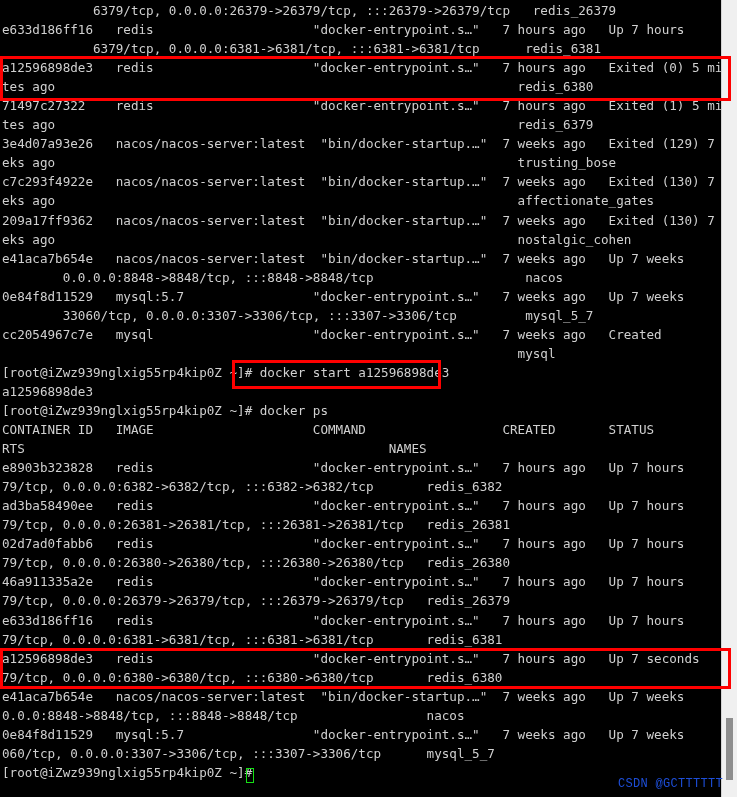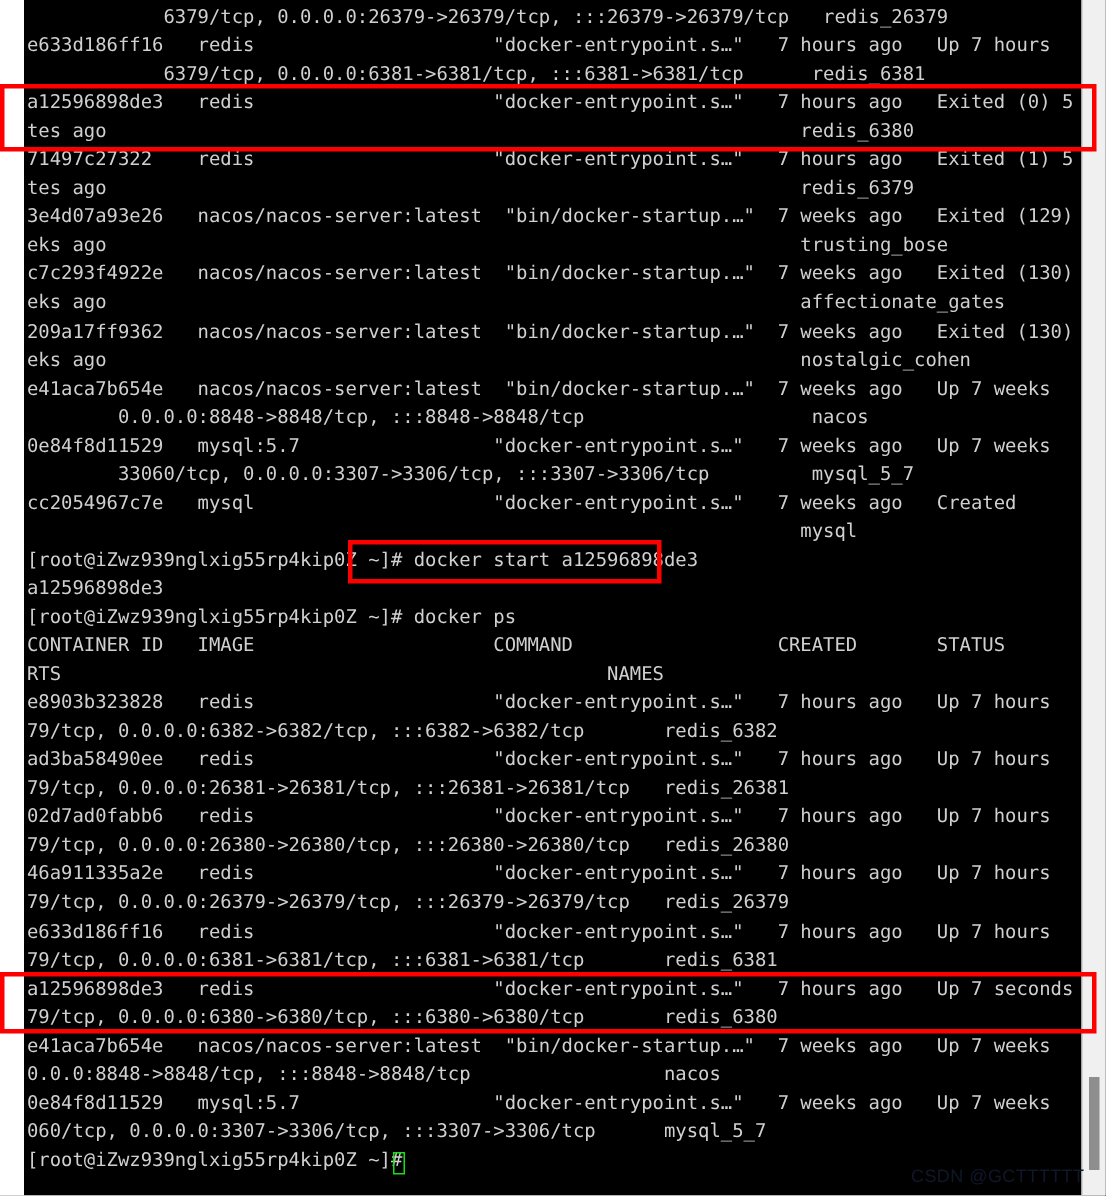--- a/index.html
+++ b/index.html
@@ -10,21 +10,21 @@
   #screen {
     position: relative;
     width: 737px;
     height: 797px;
     background: #ffffff;
     overflow: hidden;
     font-family: "DejaVu Sans Mono", "Liberation Mono", monospace;
   }
   #terminal {
     position: absolute;
-    left: 16px;
+    left: 0;
     top: 0;
     width: 721px;
     height: 797px;
     background: #000000;
     overflow: hidden;
   }
   #term-lines {
     position: absolute;
     left: 0;
     top: 0;
@@ -72,22 +72,22 @@
   }
   #redbox-exited { left: 0px;   top: 56px;  width: 731px; height: 45px; }
   #redbox-cmd    { left: 232px; top: 360px; width: 209px; height: 29px; }
   #redbox-up     { left: 0px;   top: 648px; width: 731px; height: 41px; }
 
   
   #watermark {
     position: absolute;
     right: 14px;
     bottom: 6px;
-    color: #0f172a;
-    font-family: Liberation Sans, sans-serif;
+    color: #1d4ed8;
+    font-family: Liberation Mono, monospace;
     font-size: 12px;
     letter-spacing: 0.3px;
     white-space: nowrap;
   }
 
   
   #cursor {
     position: absolute;
     left: 246px;
     top: 768px;

